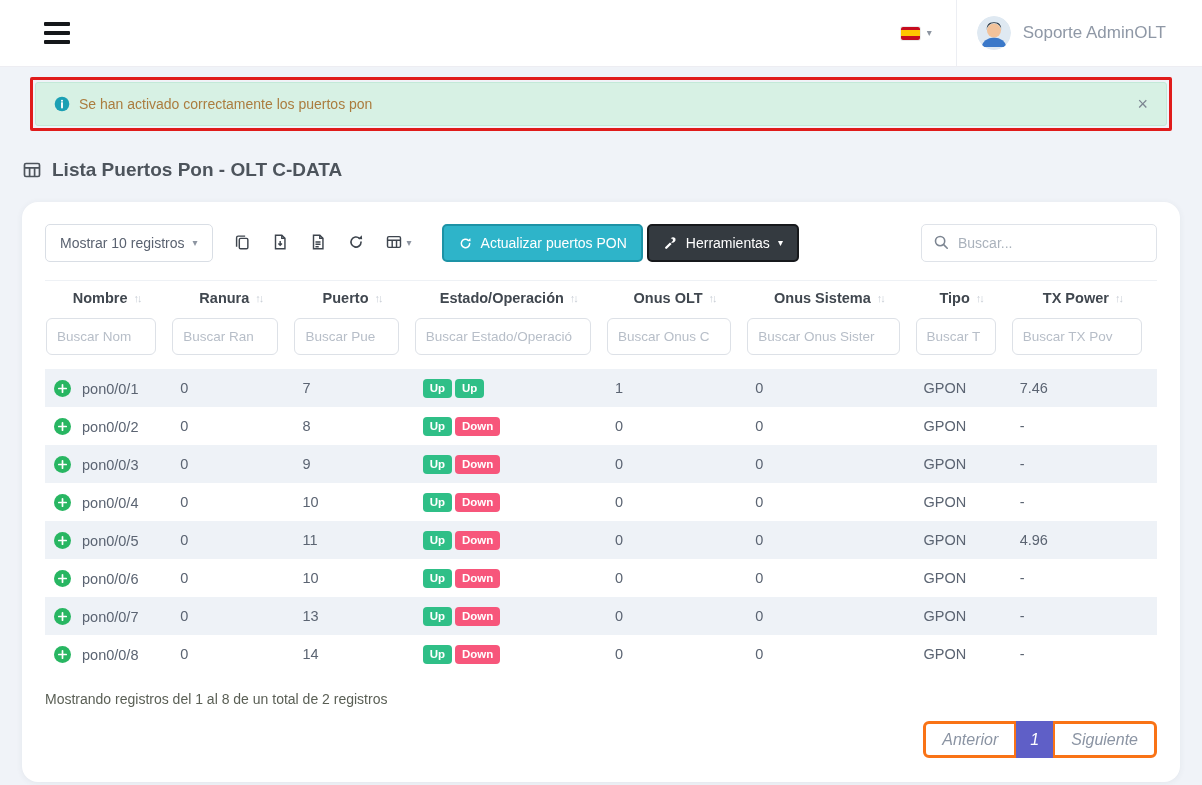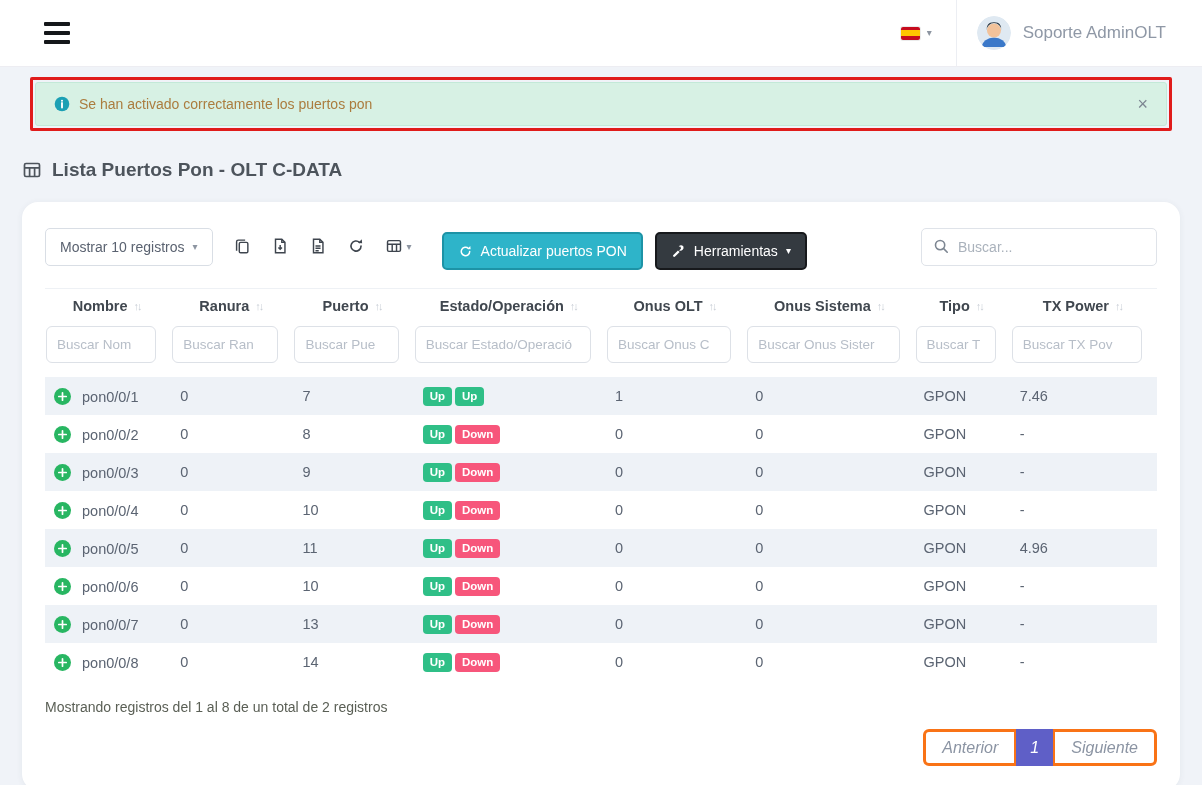--- a/index.html
+++ b/index.html
@@ -50,21 +50,21 @@
 
   
   .toolbar { display:flex; align-items:center; margin-bottom:18px; }
   .toolbar-left { display:flex; align-items:center; gap:16px; }
   .btn { height:38px; border-radius:5px; font-size:14px; display:inline-flex; align-items:center;
          gap:8px; padding:0 14px; cursor:pointer; white-space:nowrap; }
   .btn-light { background:#fff; border:1px solid #d9dee5; color:#5a6270; }
   .icon-group { display:flex; align-items:center; gap:16px; margin-left:2px; }
   .icon-btn { background:none; border:none; padding:2px; color:#3e454e; cursor:pointer;
               display:inline-flex; align-items:center; gap:4px; }
-  .btn-group { display:flex; gap:12px; margin-left:12px;margin-top:8px; }
+  .btn-group { display:flex; gap:4px; margin-left:12px; }
   .btn-teal { background:var(--accent-teal); border:2px solid #1d93a6; color:#fff; }
   .btn-dark { background:var(--dark-button); border:2px solid #17191c; color:#fff; }
   .btn-ic { display:inline-flex; }
   .search-box { margin-left:auto; position:relative; width:236px; }
   .search-ic { position:absolute; left:12px; top:10px; color:#7d8692; pointer-events:none; }
   .search-input { width:100%; height:38px; border:1px solid #dfe3e9; border-radius:5px;
                   padding:0 12px 0 36px; font-size:14px; color:#0369a1; background:#fff; }
   .search-input::placeholder { color:#aab2bc; }
 
   

